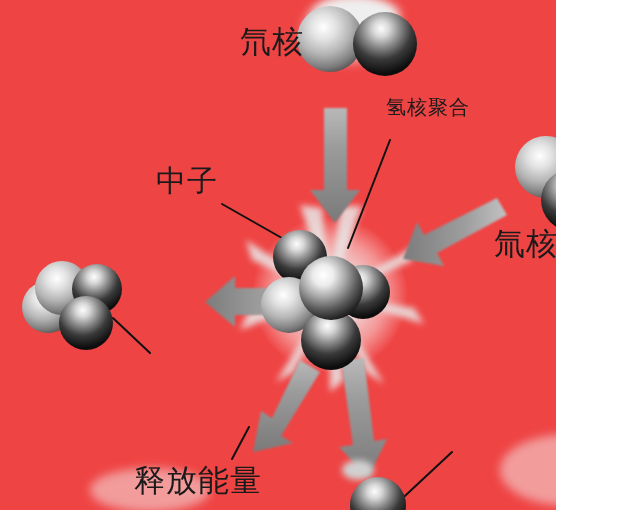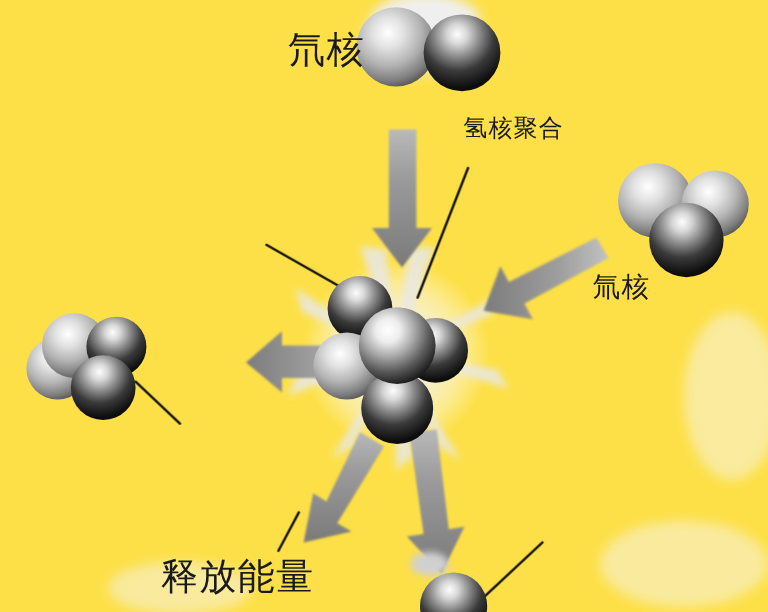--- a/index.html
+++ b/index.html
@@ -2,23 +2,23 @@
 <html><head>
 <meta charset="utf-8">
 <style>
   html, body {
     margin: 0;
     padding: 0;
     background: #ffffff;
   }
   #stage {
     position: relative;
-    width: 640px;
+    width: 556px;
     height: 510px;
-    background: #fde047;
+    background: #ef4444;
     overflow: hidden;
     font-family: "Liberation Serif", "DejaVu Serif", serif;
   }
   #stage svg.layer {
     position: absolute;
     left: 0;
     top: 0;
     width: 640px;
     height: 510px;
   }
@@ -28,21 +28,21 @@
     font-family: "Liberation Serif", "DejaVu Serif", serif;
     font-weight: 400;
     white-space: nowrap;
     letter-spacing: 1px;
     line-height: 1;
     user-select: none;
   }
   .lbl-deuterium   { left: 240px; top: 26px;  font-size: 31px; }
   .lbl-fusion      { left: 386px; top: 97px;  font-size: 20px; }
   .lbl-neutron     { left: 156px; top: 166px; font-size: 30px; }
-  .lbl-tritium     { left: 494px; top: 228px; font-size: 23px; }
+  .lbl-tritium     { left: 494px; top: 228px; font-size: 31px; }
   .lbl-helium      { left: 86px;  top: 358px; font-size: 30px; }
   .lbl-energy      { left: 134px; top: 465px; font-size: 31px; }
   .lbl-released    { left: 396px; top: 400px; font-size: 30px; }
 </style>
 </head>
 <body>
 
 <div id="stage">
 
   <svg class="layer" viewBox="0 0 640 510">
@@ -178,20 +178,21 @@
     <g>
       <circle cx="378" cy="505" r="28" fill="url(#sphGradDark)"></circle>
       <ellipse cx="358" cy="470" rx="16" ry="10" fill="#d0d0d0" filter="url(#softBlur)"></ellipse>
     </g>
   </svg>
 
   <div class="label lbl-deuterium">氘核</div>
 
   <div class="label lbl-fusion">氢核聚合</div>
 
+  <div class="label lbl-neutron">中子</div>
 
   <div class="label lbl-tritium">氚核</div>
 
 
   <div class="label lbl-energy">释放能量</div>
 
 
 </div>
 
 </body></html>

